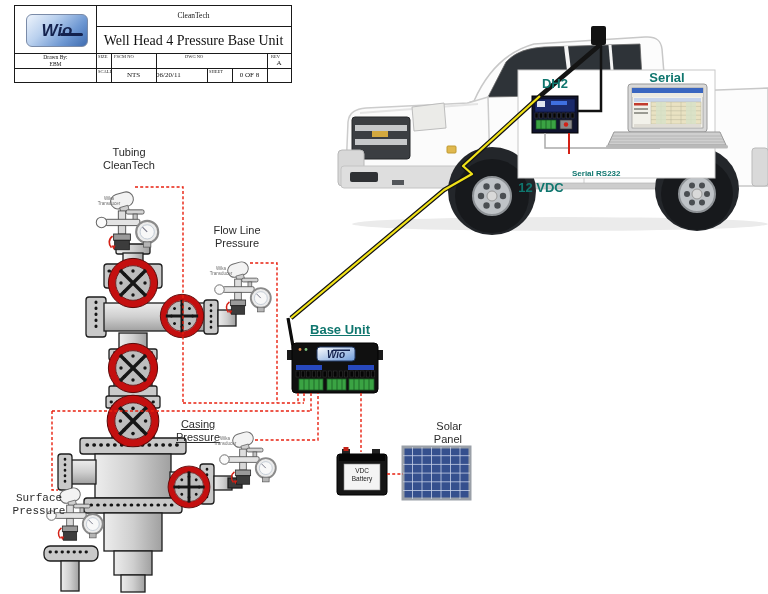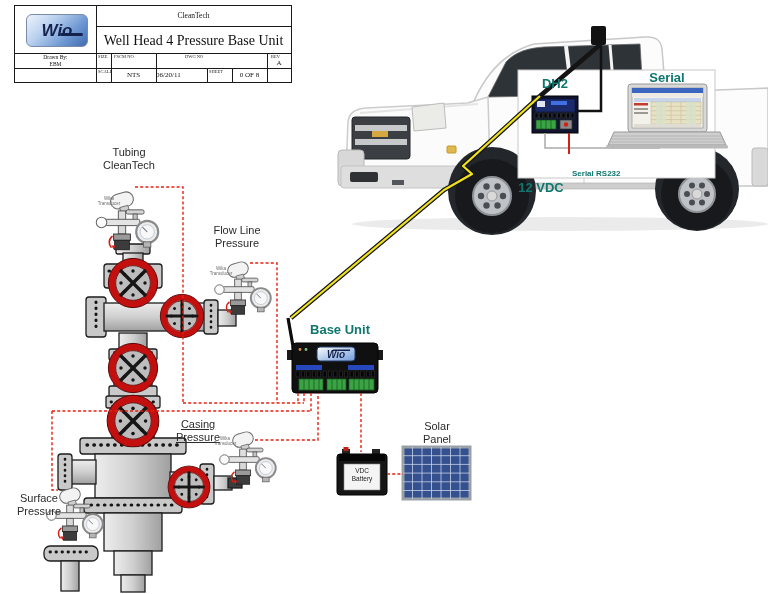--- a/index.html
+++ b/index.html
@@ -389,25 +389,25 @@
   <div class="tbtag" style="left:194px;top:63px;">SHEET</div>
   <div class="tbcell" style="left:217px;top:65px;width:35px;text-align:center;">0 OF 8</div>
 </div>
 
 <div class="lbl ml" style="left:87px;top:146px;width:84px;">Tubing
 CleanTech</div>
 <div class="lbl ml" style="left:197px;top:224px;width:80px;">Flow Line
 Pressure</div>
 <div class="lbl ml" style="left:157px;top:418px;width:82px;text-decoration:underline;">Casing
 Pressure</div>
-<div class="lbl ml" style="left:0px;top:492px;width:78px;">Surface
+<div class="lbl ml" style="left:0px;top:492px;width:78px;font-family:Liberation Mono, monospace;">Surface
 Pressure</div>
-<div class="lbl ml" style="left:402px;top:420px;width:70px;">Solar
+<div class="lbl ml" style="left:392px;top:420px;width:70px;text-align:right;">Solar
 Panel</div>
-<div class="blbl" style="left:295px;top:323px;width:90px;">Base Unit</div>
+<div class="blbl" style="left:295px;top:323px;width:90px;text-decoration:underline;">Base Unit</div>
 <div class="ml" style="position:absolute;left:344px;top:467px;width:36px;font-size:6.5px;line-height:8px;color:#222;text-align:center;">VDC
 Battery</div>
 <div class="tinylbl" style="left:96px;top:196px;width:26px;">Wika
 Transducer</div>
 <div class="tinylbl" style="left:208px;top:266px;width:26px;">Wika
 Transducer</div>
 <div class="tinylbl" style="left:212px;top:436px;width:26px;">Wika
 Transducer</div>
 
 <div class="blbl" style="left:535px;top:77px;width:40px;">DH2</div>

